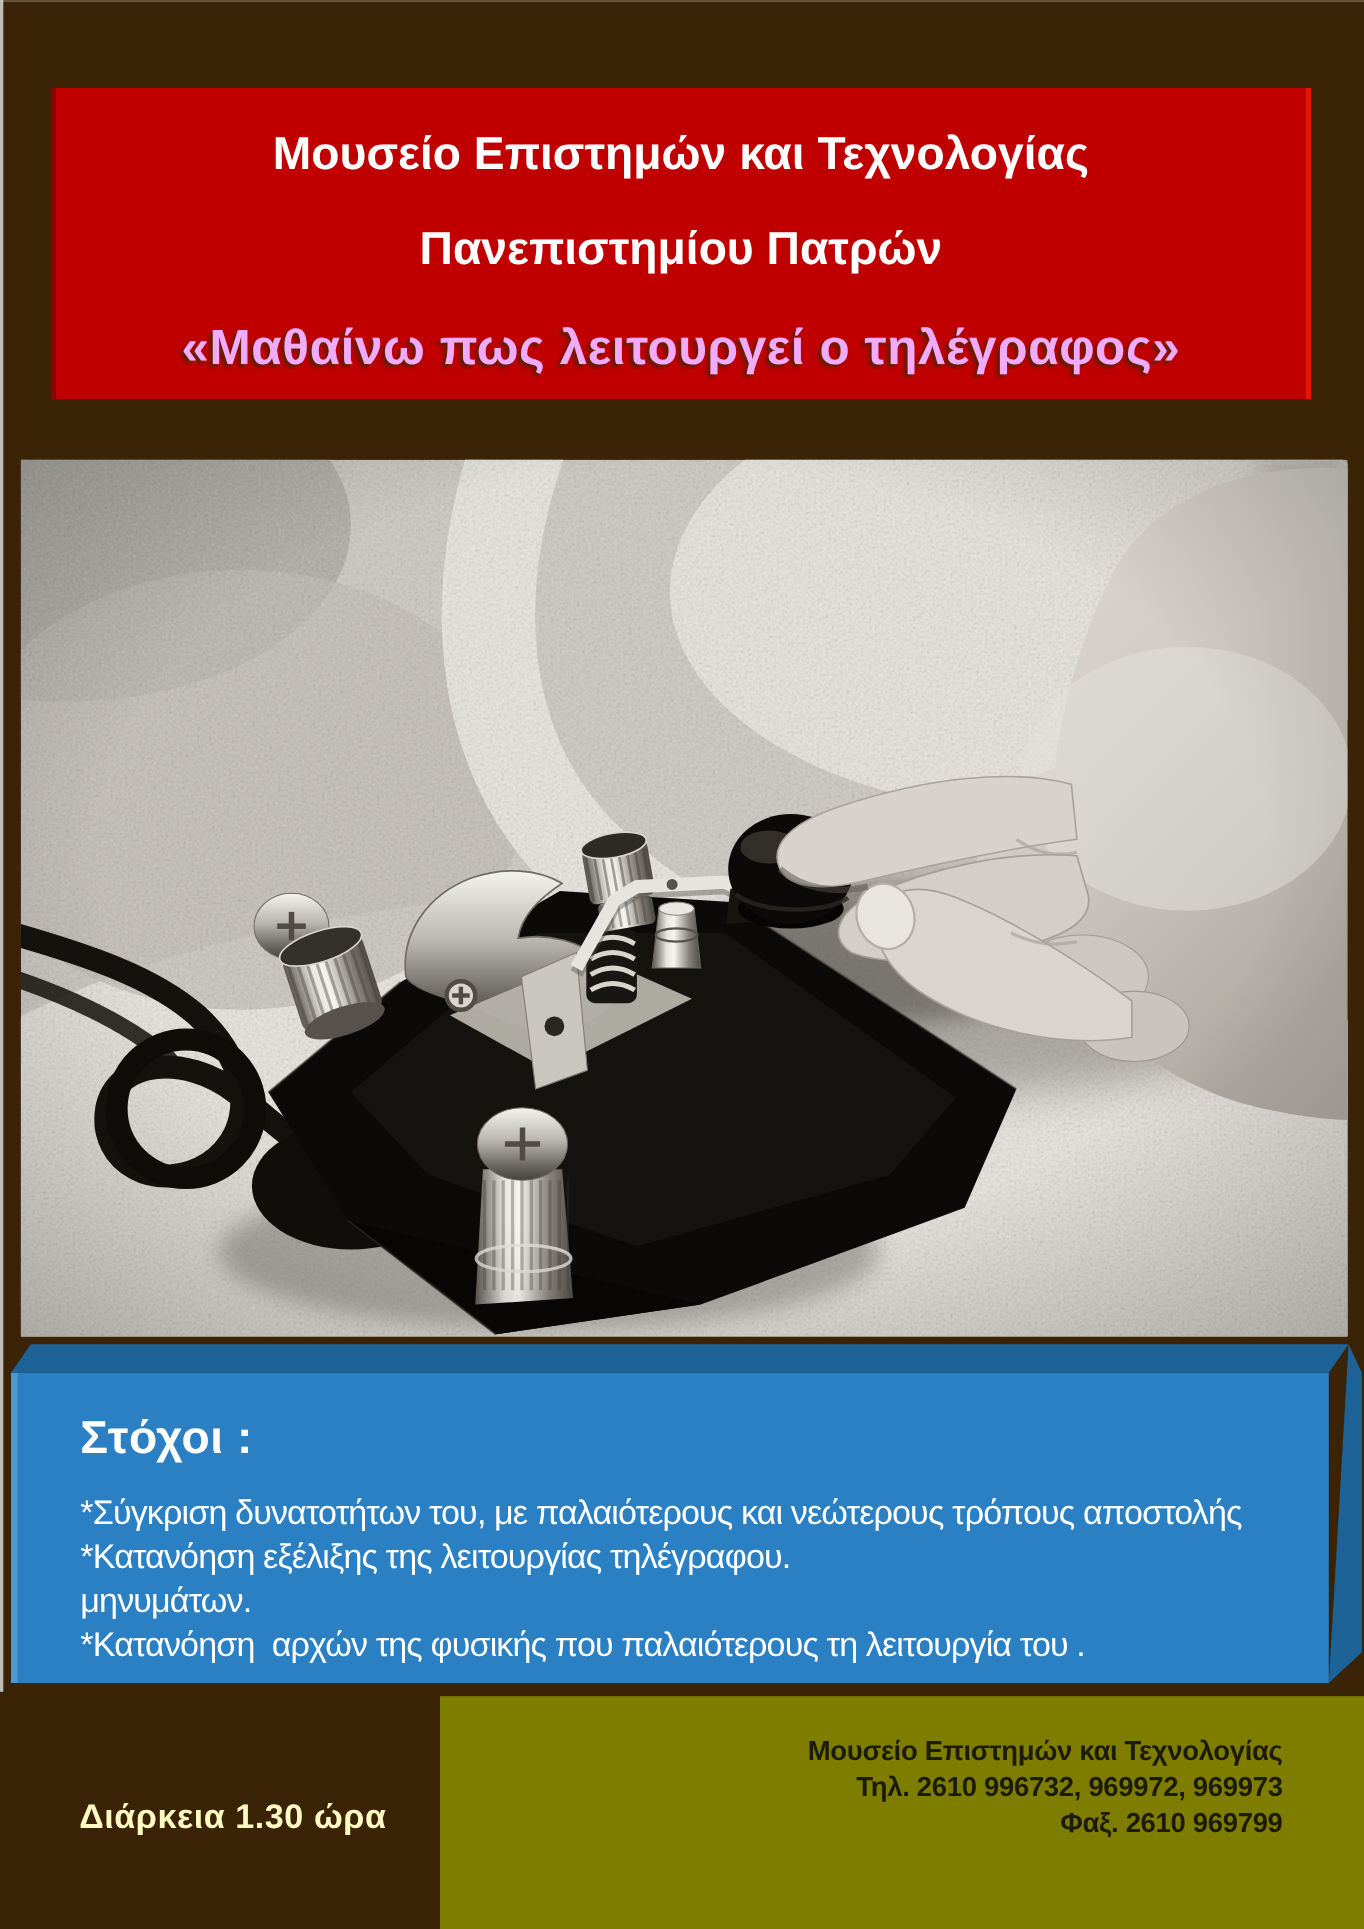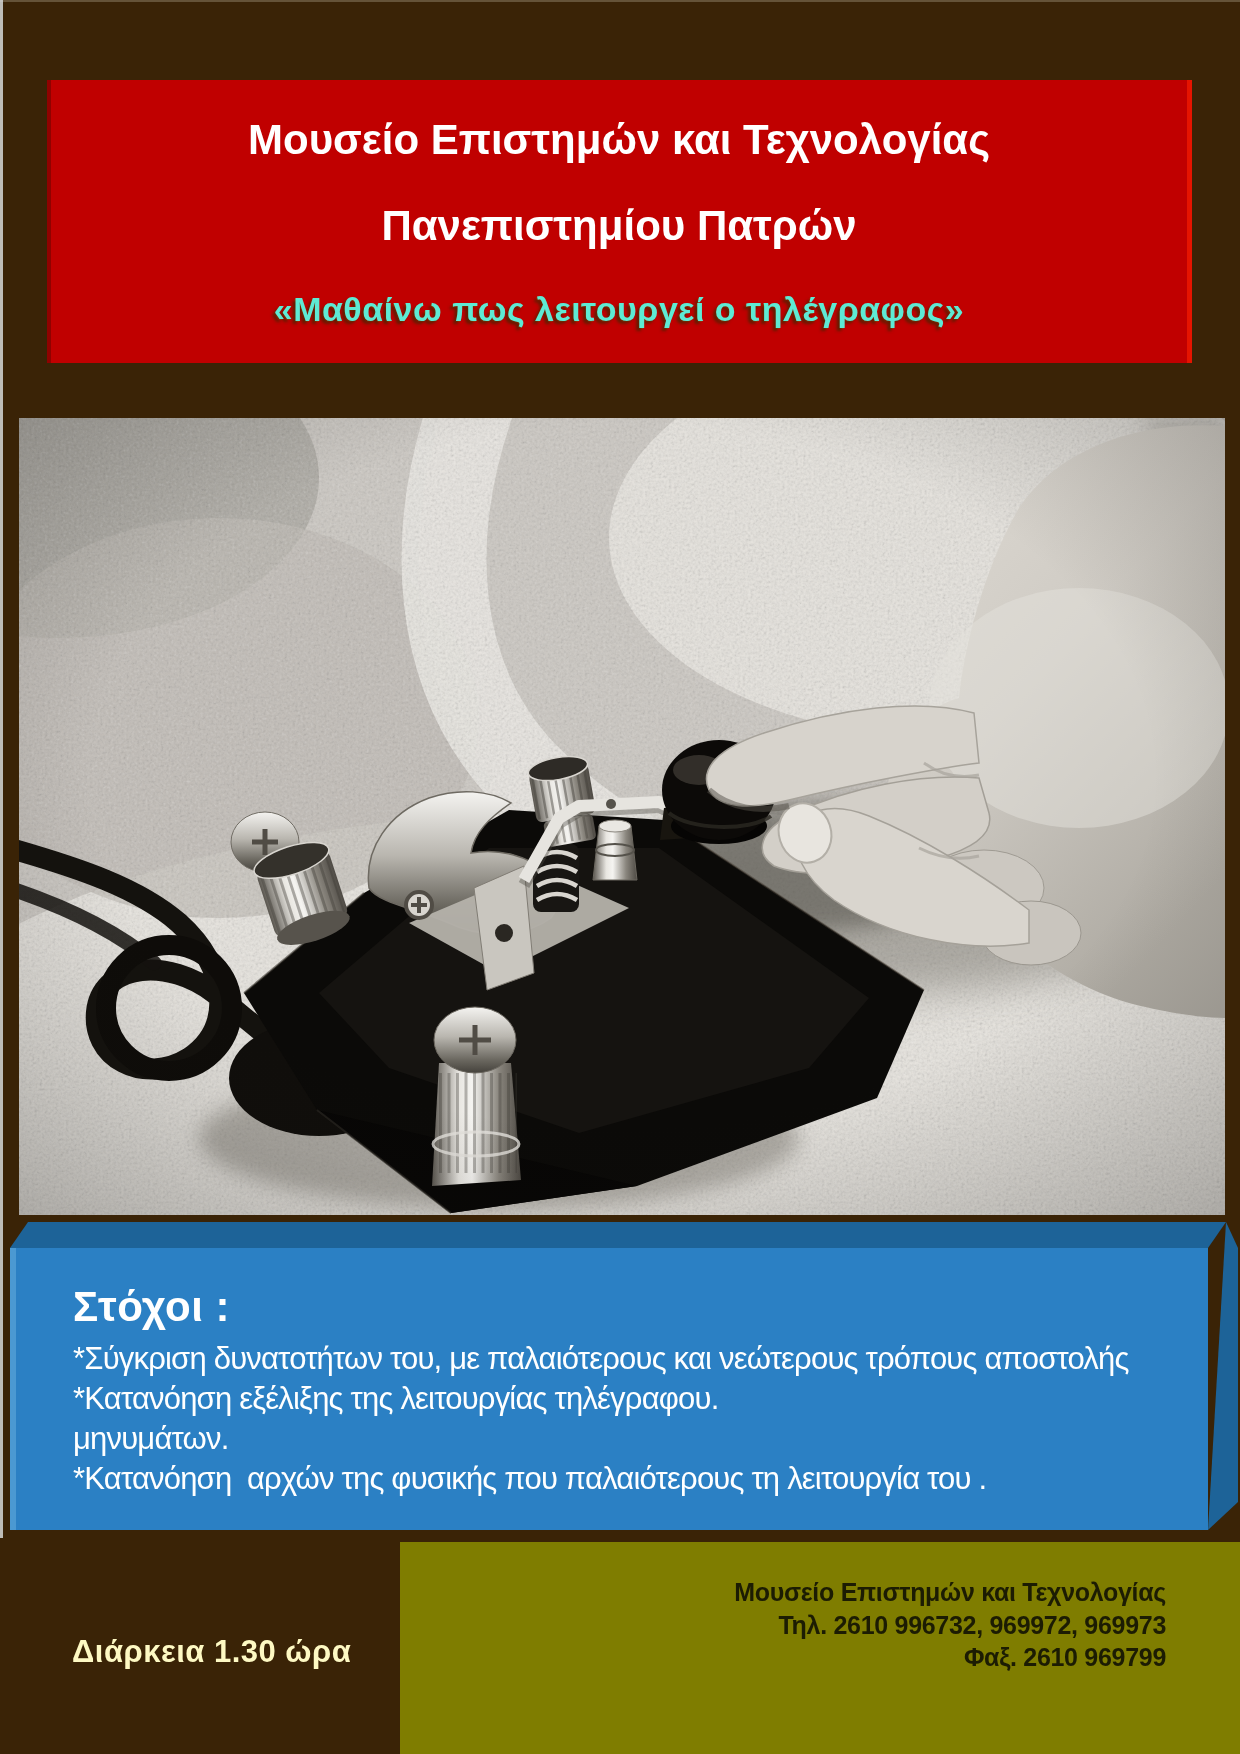--- a/index.html
+++ b/index.html
@@ -15,35 +15,35 @@
   .red-box{
     position:absolute;left:47px;top:80px;width:1145px;height:283px;
     background:#c00000;box-sizing:border-box;
     border-left:4px solid #8f0200;border-right:5px solid #e51400;
     text-align:center;color:#ffffff;z-index:2;
   }
   .hdr-line1{position:absolute;left:0;right:0;top:36px;font-size:42px;font-weight:bold;}
   .hdr-line2{position:absolute;left:0;right:0;top:94px;font-size:42px;font-weight:bold;margin-top:28px;}
   .hdr-sub  {position:absolute;left:0;right:0;top:161px;font-size:31px;font-weight:normal;letter-spacing:.5px;}
   .hdr-activity{
-    position:absolute;left:0;right:0;top:210px;font-size:34px;font-weight:bold;color:#5eead4;
+    position:absolute;left:0;right:0;top:210px;font-size:45px;font-weight:bold;color:#f0abfc;
     letter-spacing:.5px;
     text-shadow:-3px 3px 3px rgba(90,30,0,.9), -1px 1px 0 rgba(150,60,0,.85);
   }
 
   
   .photo{position:absolute;left:19px;top:418px;width:1206px;height:797px;margin:0;z-index:1;}
   .photo svg{display:block;width:100%;height:100%;}
 
   
   .goals-bg{position:absolute;left:0;top:1215px;width:1240px;height:340px;z-index:1;}
   .goals{
     position:absolute;left:73px;top:1283px;width:1140px;z-index:3;color:#ffffff;
   }
-  .goals h2{margin:0 0 8px 0;font-size:42px;line-height:48px;font-weight:bold;letter-spacing:.5px;}
+  .goals h2{margin:0 0 24px 0;font-size:42px;line-height:48px;font-weight:bold;letter-spacing:.5px;}
   .goal-line{font-size:31px;line-height:40px;letter-spacing:-0.8px;white-space:pre;}
 
   
   .duration{
     position:absolute;left:72px;top:1634px;z-index:3;
     color:#fef9c3;font-size:31px;font-weight:bold;letter-spacing:.5px;
   }
   .olive-box{
     position:absolute;left:400px;top:1542px;width:840px;height:212px;
     background:#7f7d00;z-index:2;

